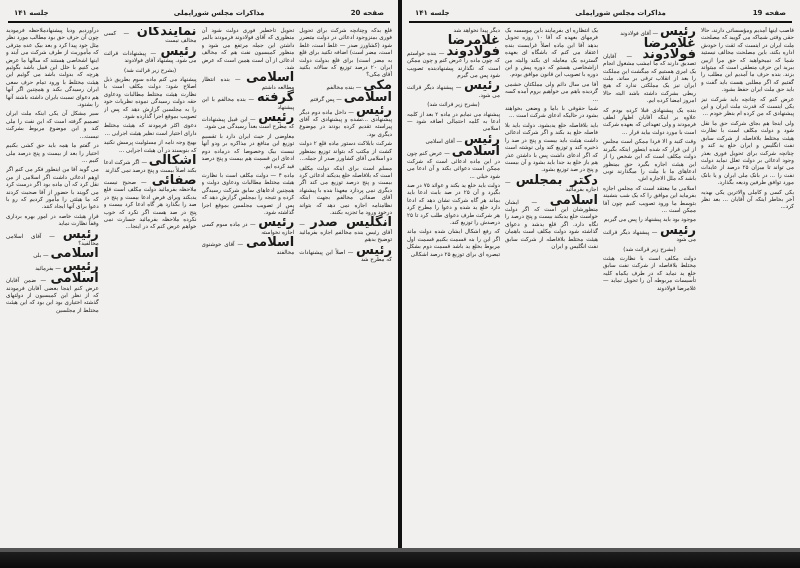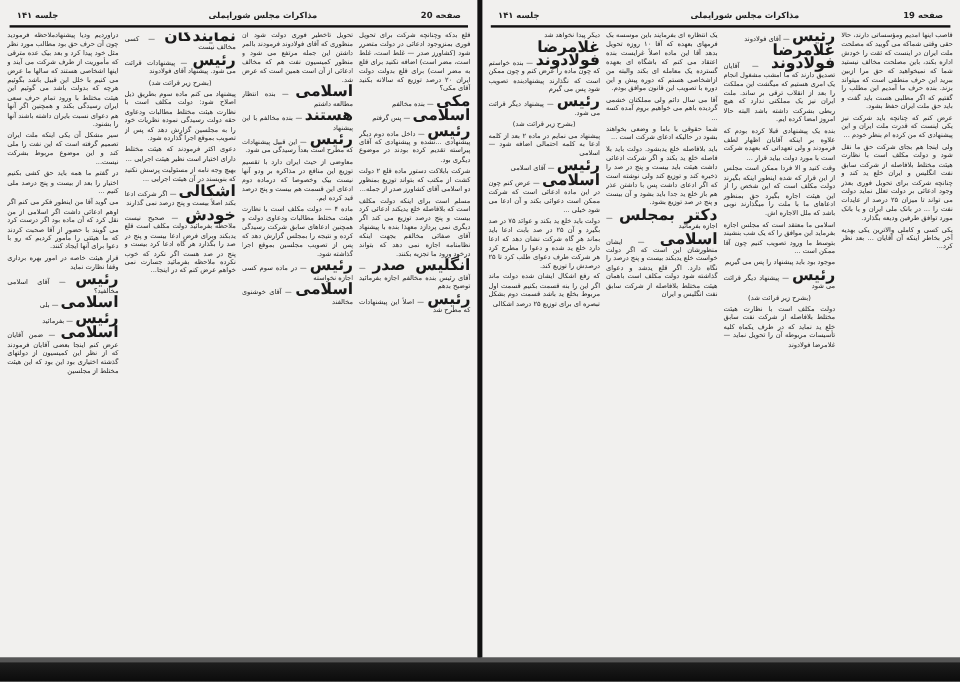--- a/index.html
+++ b/index.html
@@ -39,36 +39,36 @@
           <p><span class="spk">اسلامی</span> <span>— پس گرفتم</span></p>
           <p><span class="spk">رئیس</span> <span>— داخل ماده دوم دیگر پیشنهادی ...نشده و پیشنهادی که آقای پیراسته تقدیم کرده بودند در موضوع دیگری بود.</span></p>
           <p><span>شرکت بابلاکت دستور ماده قلع ۲ دولت کشت از مکتب که بتواند توزیع بمنظور دو اسلامی آقای کشاورز صدر از جمله...</span></p>
           <p><span>مسلم است برای اینکه دولت مکلف است که بلافاصله خلع یدیکند ادعائی کرد بیست و پنج درصد توزیع می کند اگر دیگری نمی پردازد معهذا بنده با پیشنهاد آقای صفائی مخالفم بجهت اینکه نظامنامه اجازه نمی دهد که بتواند درخود ورود ما تجزیه بکنند.</span></p>
           <p><span class="spk">انگلیس صدر</span> <span>— آقای رئیس بنده مخالفم اجازه بفرمائید توضیح بدهم</span></p>
           <p><span class="spk">رئیس</span> <span>— اصلاً این پیشنهادات که مطرح شد</span></p>
         </div>
         <div class="col">
           <p><span>تحویل تاخطیر فوری دولت شود آن منظوری که آقای فولادوند فرمودند بالمر داشتن این جمله مرتفع می شود و منظور کمیسیون نفت هم که مخالف ادعائی از آن است همین است که عرض شد.</span></p>
           <p><span class="spk">اسلامی</span> <span>— بنده انتظار مطالعه داشتم</span></p>
-          <p><span class="spk">هستند</span> <span>— بنده مخالفم با این پیشنهاد</span></p>
+          <p><span class="spk">گرفته</span> <span>— بنده مخالفم با این پیشنهاد</span></p>
           <p><span class="spk">رئیس</span> <span>— این قبیل پیشنهادات که مطرح است بعداً رسیدگی می شود.</span></p>
           <p><span>معاوضی از حیث ایران دارد با تقسیم توزیع این منافع در مذاکره بر ودو آنها نیست بیک وخصوصا که درماده دوم ادعای این قسمت هم بیست و پنج درصد قید کرده ایم.</span></p>
           <p><span>ماده ۴ — دولت مکلف است با نظارت هیئت مختلط مطالبات ودعاوی دولت و همچنین ادعاهای سابق شرکت رسیدگی کرده و نتیجه را بمجلس گزارش دهد که پس از تصویب مجلسین بموقع اجرا گذاشته شود.</span></p>
           <p><span class="spk">رئیس</span> <span>— در ماده سوم کسی اجازه نخواسته</span></p>
           <p><span class="spk">اسلامی</span> <span>— آقای خوشنوی مخالفند</span></p>
         </div>
         <div class="col">
           <p><span class="spk">نمایندگان</span> <span>— کسی مخالف نیست</span></p>
           <p><span class="spk">رئیس</span> <span>— پیشنهادات قرائت می شود. پیشنهاد آقای فولادوند</span></p>
           <p class="center"><span>(بشرح زیر قرائت شد)</span></p>
           <p><span>پیشنهاد می کنم ماده سوم بطریق ذیل اصلاح شود: دولت مکلف است با نظارت هیئت مختلط مطالبات ودعاوی حقه دولت رسیدگی نموده نظریات خود را به مجلسین گزارش دهد که پس از تصویب بموقع اجرا گذارده شود.</span></p>
           <p><span>دعوی اکثر فرمودند که هیئت مختلط دارای اختیار است نظیر هیئت اجرایی ...</span></p>
           <p><span>بهیچ وجه نامه از مسئولیت پرسش نکنید که بنویسند در آن هیئت اجرایی ...</span></p>
           <p><span class="spk">اشکالی</span> <span>— اگر شرکت ادعا بکند اصلاً بیست و پنج درصد نمی گذارند</span></p>
-          <p><span class="spk">خودش</span> <span>— صحیح نیست ملاحظه بفرمائید دولت مکلف است قلع یدبکند وبرای فرض ادعا بیست و پنج در صد را بگذارد هر گاه ادعا کرد بیست و پنج در صد هست اگر نکرد که خوب نکرده ملاحظه بفرمائید جسارت نمی خواهم عرض کنم که در اینجا...</span></p>
+          <p><span class="spk">صفائی</span> <span>— صحیح نیست ملاحظه بفرمائید دولت مکلف است قلع یدبکند وبرای فرض ادعا بیست و پنج در صد را بگذارد هر گاه ادعا کرد بیست و پنج در صد هست اگر نکرد که خوب نکرده ملاحظه بفرمائید جسارت نمی خواهم عرض کنم که در اینجا...</span></p>
         </div>
         <div class="col">
           <p><span>درآوردیم ودیا پیشنهادملاحظه فرمودید چون آن حرف حق بود مطالب مورد نظر مثل خود پیدا کرد و بعد بیک عده مترقی که مأموریت از طرف شرکت می آیند و اینها اشخاصی هستند که سالها ما عرض می کنیم با خلل این قبیل باشد بگوئیم هرچه که بدولت باشد می گوئیم این هیئت مختلط با ورود تمام حرف سعی ایران رسیدگی بکند و همچنین اگر آنها هم دعوای نسبت بایران داشته باشند آنها را بشنود.</span></p>
           <p><span>سیر مشکل آن یکی اینکه ملت ایران تصمیم گرفته است که این نفت را ملی کند و این موضوع مربوط بشرکت نیست...</span></p>
           <p><span>در گفتم ما همه باید حق کشی بکنیم اختیار را بعد از بیست و پنج درصد ملی کنیم ...</span></p>
           <p><span>می گوید آقا من اینطور فکر می کنم اگر اوهم ادعائی داشت اگر اسلامی از من نقل کرد که آن ماده بود اگر درست کرد می گویند با حضور از آقا صحبت کردند که ما هیئتی را مأمور کردیم که رو با دعوا برای آنها ایجاد کنند.</span></p>
           <p><span>قرار هیئت خاصه در امور بهره برداری وقفاً نظارت نماید</span></p>
           <p><span class="spk">رئیس</span> <span>— آقای اسلامی مخالفید؟</span></p>
           <p><span class="spk">اسلامی</span> <span>— بلی</span></p>
           <p><span class="spk">رئیس</span> <span>— بفرمائید</span></p>

